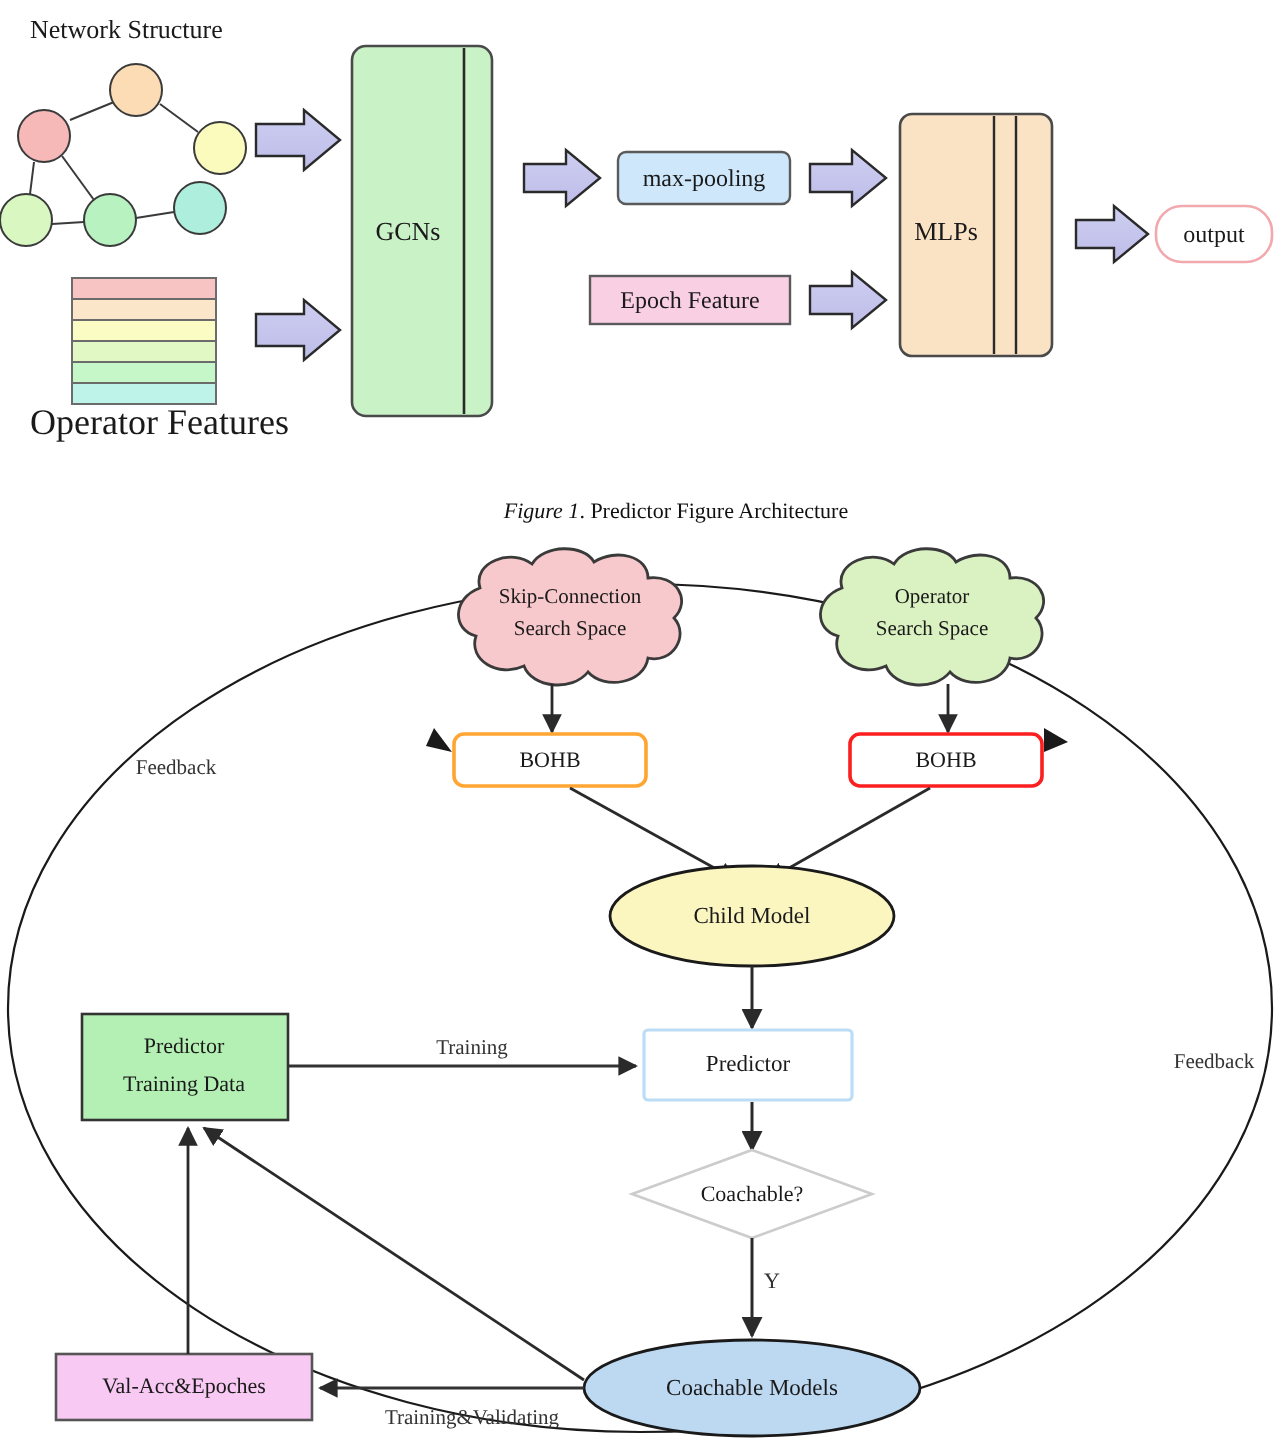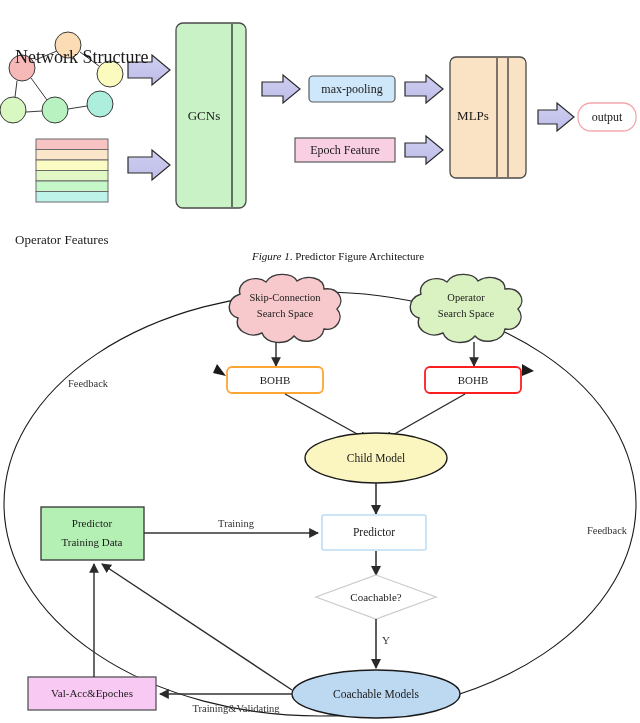--- a/index.html
+++ b/index.html
@@ -45,23 +45,23 @@
     text-anchor: middle;
   }
 </style>
 </head>
 <body>
 
 <div id="page">
 
   <div class="abs" style="left:0;top:0;width:640px;height:235px;">
 
-    <div class="fig-label" style="left:15px; top:7px; font-size:18px;margin-top:40px;">Network Structure</div>
-
-    <div class="fig-label" style="left:15px; top:232px; font-size:13px;">Operator Features</div>
+    <div class="fig-label" style="left:15px; top:7px; font-size:13px;">Network Structure</div>
+
+    <div class="fig-label" style="left:15px; top:201px; font-size:18px;">Operator Features</div>
 
     <svg width="640" height="235" viewBox="0 0 640 235">
       <defs>
         <linearGradient id="arrG" x1="0" y1="0" x2="0" y2="1">
           <stop offset="0%" stop-color="#cfcff2"></stop>
           <stop offset="100%" stop-color="#bcbce8"></stop>
         </linearGradient>
       </defs>
 
       <g stroke="#3a3a3a" stroke-width="1" fill="none">

